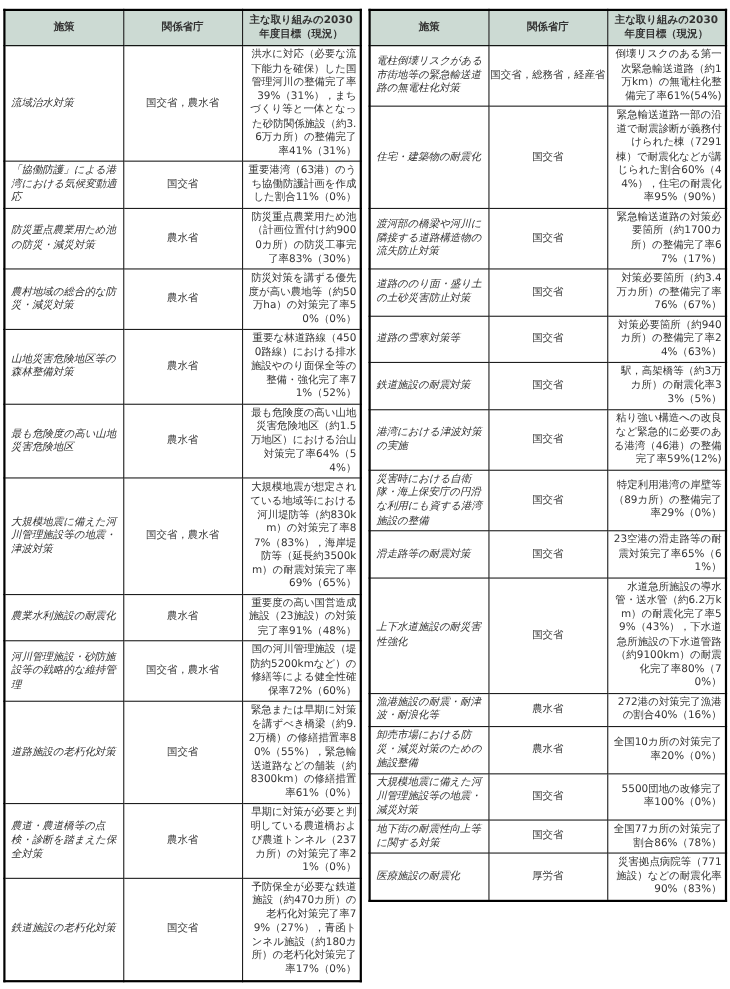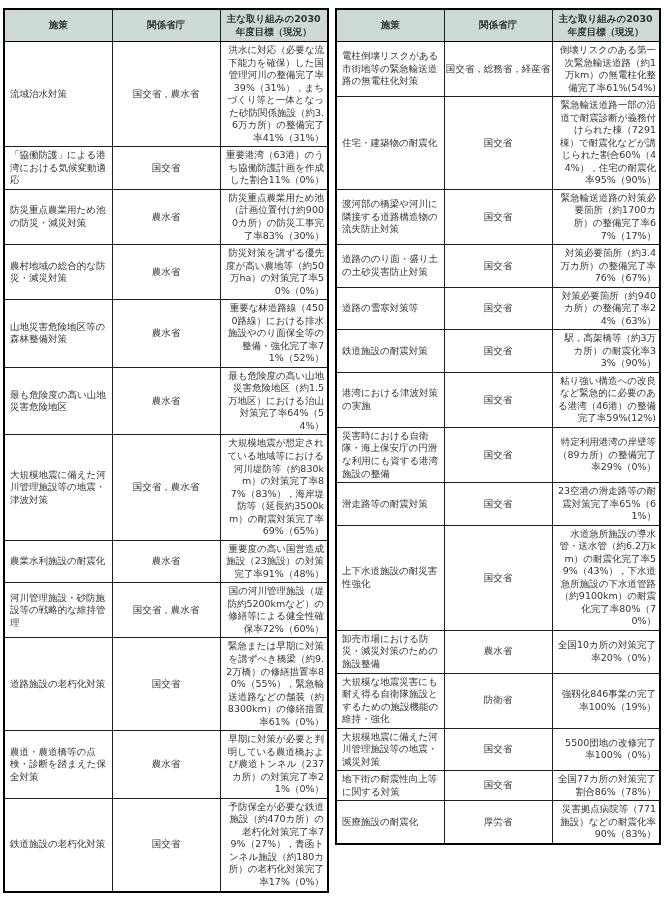--- a/index.html
+++ b/index.html
@@ -37,20 +37,21 @@
     background: #ccdad3;
     font-weight: bold;
     text-align: center;
     padding: 3px 2px;
     border-bottom: 1.5px solid #000000;
   }
   td.col-policy {
     width: 96px;
     text-align: left;
     padding: 2px 2px 2px 5px;
+    font-style: italic;
   }
   td.col-ministry {
     width: 44px;
     text-align: center;
     padding: 2px 1px;
   }
   td.col-target {
     text-align: right;
     padding: 2px 3px 2px 5px;
   }
@@ -160,21 +161,21 @@
           <td class="col-target">対策必要箇所（約3.4万カ所）の整備完了率76%（67%）</td>
         </tr>
         <tr>
           <td class="col-policy">道路の雪寒対策等</td>
           <td class="col-ministry">国交省</td>
           <td class="col-target">対策必要箇所（約940カ所）の整備完了率24%（63%）</td>
         </tr>
         <tr>
           <td class="col-policy">鉄道施設の耐震対策</td>
           <td class="col-ministry">国交省</td>
-          <td class="col-target">駅，高架橋等（約3万カ所）の耐震化率33%（90%）</td>
+          <td class="col-target">駅，高架橋等（約3万カ所）の耐震化率33%（5%）</td>
         </tr>
         <tr>
           <td class="col-policy">港湾における津波対策の実施</td>
           <td class="col-ministry">国交省</td>
           <td class="col-target">粘り強い構造への改良など緊急的に必要のある港湾（46港）の整備完了率59%(12%)</td>
         </tr>
         <tr>
           <td class="col-policy">災害時における自衛隊・海上保安庁の円滑な利用にも資する港湾施設の整備</td>
           <td class="col-ministry">国交省</td>
           <td class="col-target">特定利用港湾の岸壁等（89カ所）の整備完了率29%（0%）</td>
@@ -183,28 +184,28 @@
           <td class="col-policy">滑走路等の耐震対策</td>
           <td class="col-ministry">国交省</td>
           <td class="col-target">23空港の滑走路等の耐震対策完了率65%（61%）</td>
         </tr>
         <tr>
           <td class="col-policy">上下水道施設の耐災害性強化</td>
           <td class="col-ministry">国交省</td>
           <td class="col-target">水道急所施設の導水管・送水管（約6.2万km）の耐震化完了率59%（43%），下水道急所施設の下水道管路（約9100km）の耐震化完了率80%（70%）</td>
         </tr>
         <tr>
+          <td class="col-policy">漁港施設の耐震・耐津波・耐浪化等</td>
+          <td class="col-ministry">農水省</td>
+          <td class="col-target">272港の対策完了漁港の割合40%（16%）</td>
+        </tr>
+        <tr>
           <td class="col-policy">卸売市場における防災・減災対策のための施設整備</td>
           <td class="col-ministry">農水省</td>
           <td class="col-target">全国10カ所の対策完了率20%（0%）</td>
-        </tr>
-        <tr>
-          <td class="col-policy">大規模な地震災害にも耐え得る自衛隊施設とするための施設機能の維持・強化</td>
-          <td class="col-ministry">防衛省</td>
-          <td class="col-target">強靱化846事業の完了率100%（19%）</td>
         </tr>
         <tr>
           <td class="col-policy">大規模地震に備えた河川管理施設等の地震・減災対策</td>
           <td class="col-ministry">国交省</td>
           <td class="col-target">5500団地の改修完了率100%（0%）</td>
         </tr>
         <tr>
           <td class="col-policy">地下街の耐震性向上等に関する対策</td>
           <td class="col-ministry">国交省</td>
           <td class="col-target">全国77カ所の対策完了割合86%（78%）</td>

